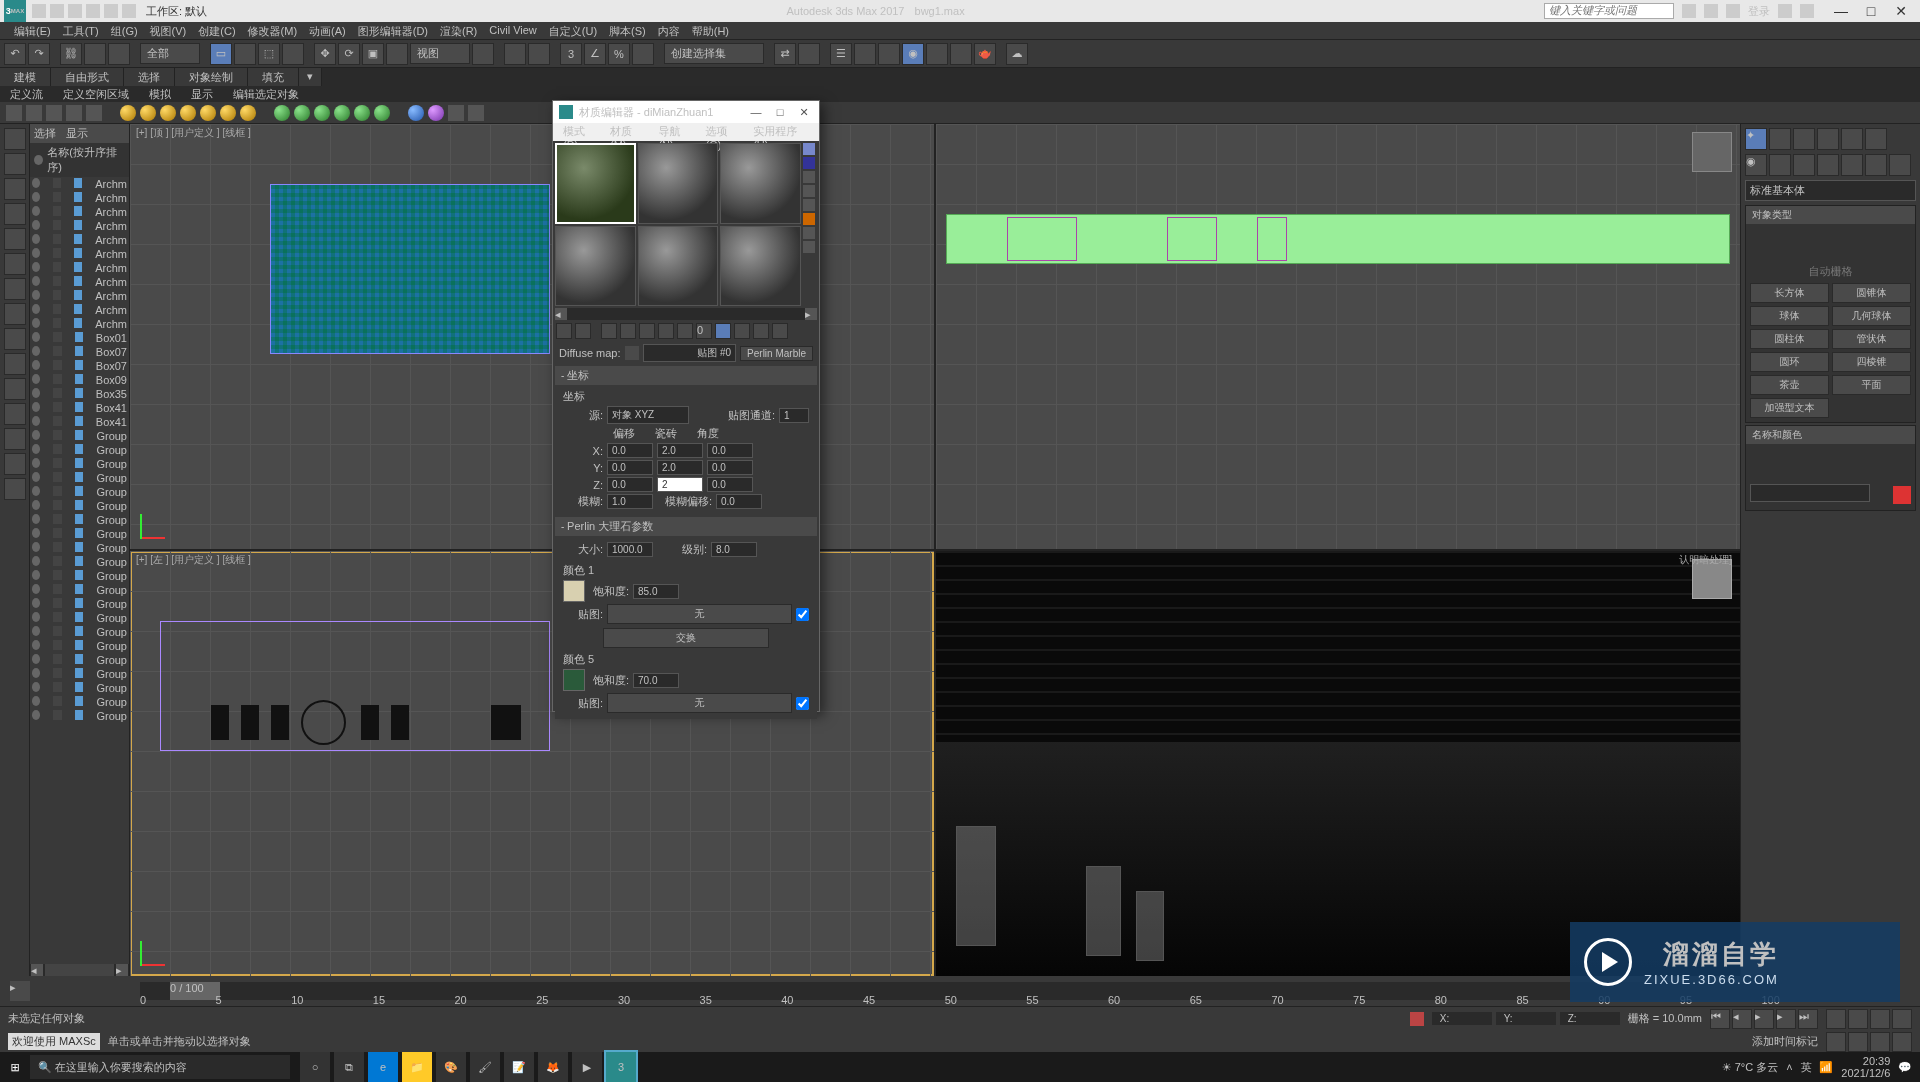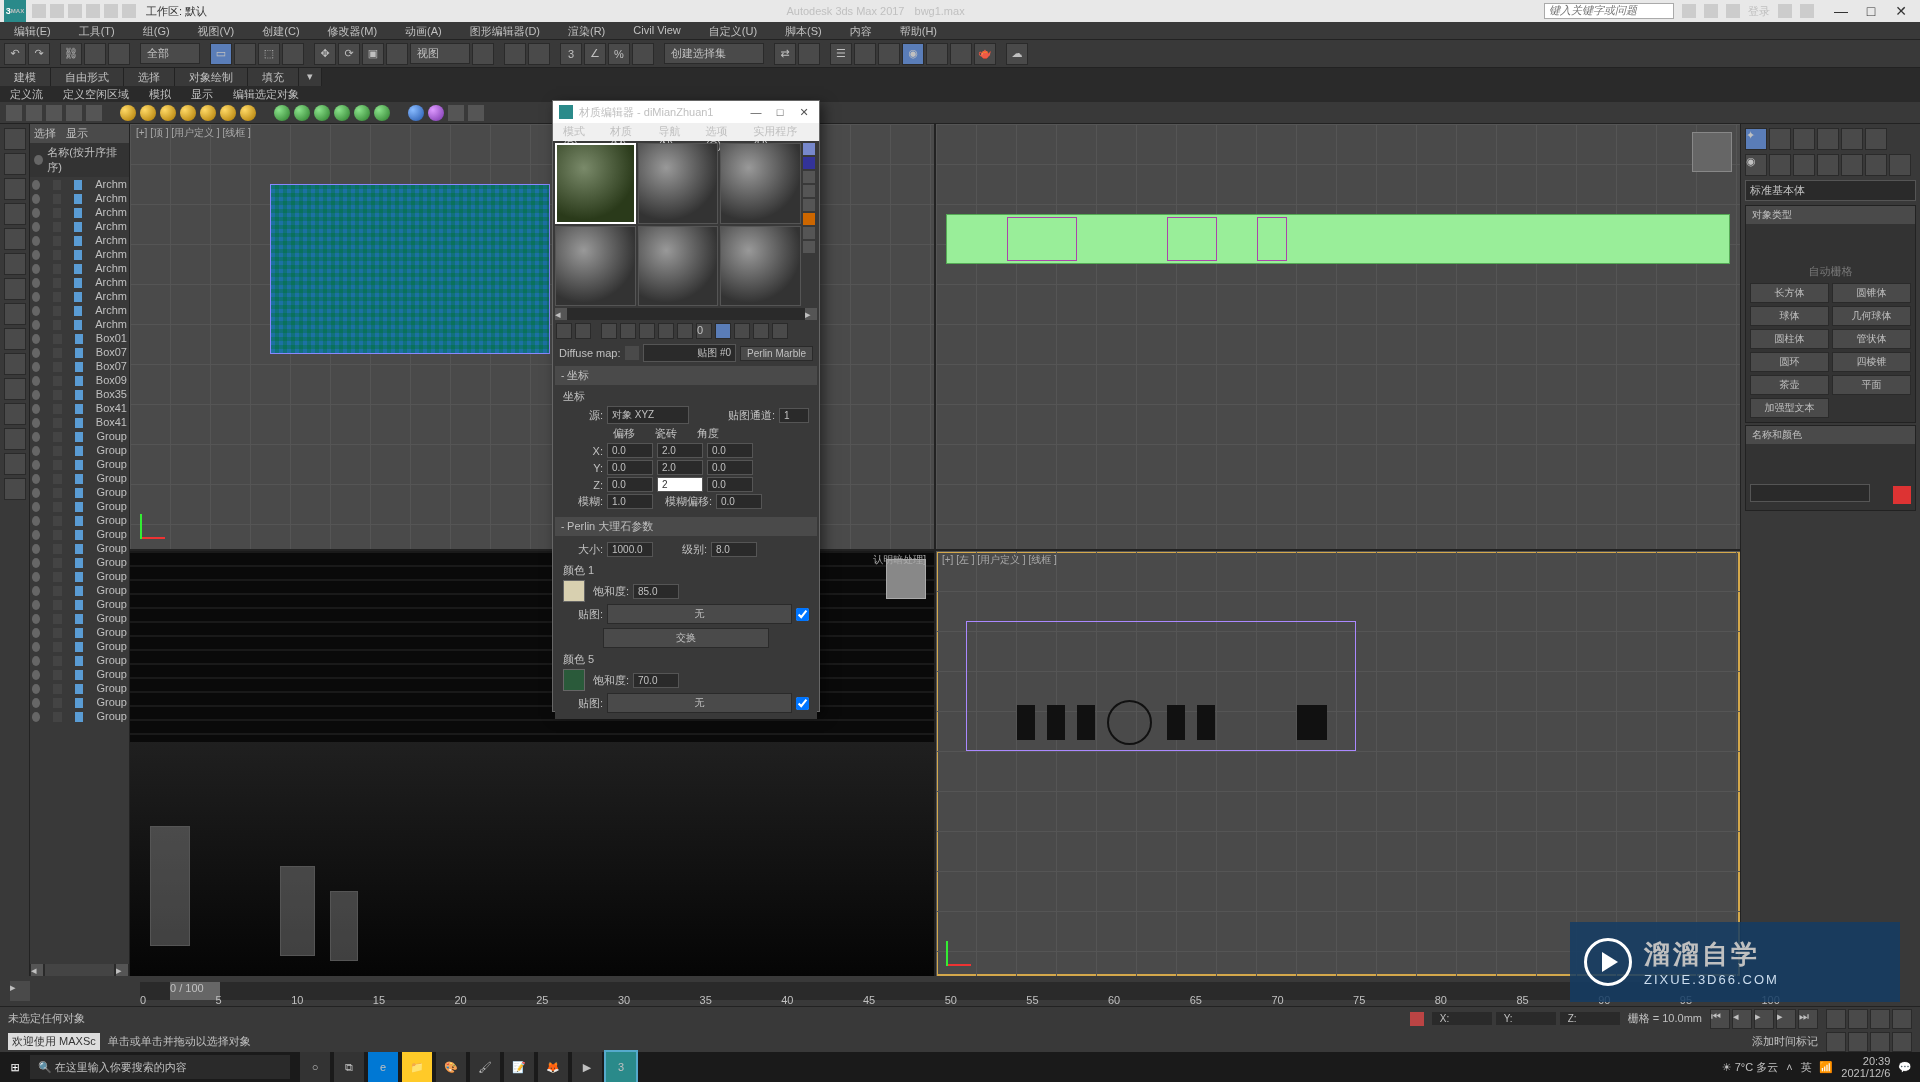--- a/index.html
+++ b/index.html
@@ -9,21 +9,21 @@
 .titlebar .qat{display:flex;gap:4px;margin-left:6px;}
 .titlebar .qat span{width:14px;height:14px;background:#ccc;display:inline-block;}
 .titlebar .ws{margin-left:10px;color:#333;}
 .titlebar .title{flex:1;text-align:center;color:#333;font-size:12px;}
 .titlebar .search{width:130px;height:16px;background:#fff;border:1px solid #aaa;}
 .titlebar input{background:transparent;border:none;width:100%;font-style:italic;color:#999;padding:0 4px;}
 .titlebar .right{display:flex;gap:8px;align-items:center;margin-left:8px;}
 .titlebar .right span{width:14px;height:14px;background:#ccc;display:inline-block;}
 .titlebar .winbtns{display:flex;margin-left:12px;}
 .titlebar .winbtns div{width:30px;height:20px;display:flex;align-items:center;justify-content:center;color:#333;font-size:14px;}
-.menubar{height:18px;background:#393939;border-bottom:1px solid #222;display:flex;padding:0 8px;gap:16px;}
+.menubar{height:18px;background:#393939;border-bottom:1px solid #222;display:flex;padding:0 8px;gap:0;}
 .menubar span{padding:2px 6px;cursor:pointer;}
 .toolbar{height:28px;background:#393939;border-bottom:1px solid #222;display:flex;align-items:center;padding:0 4px;gap:2px;}
 .toolbar .btn{width:22px;height:22px;background:#4a4a4a;border:1px solid #2a2a2a;display:flex;align-items:center;justify-content:center;}
 .toolbar .btn.active{background:#5a7db8;}
 .toolbar .sep{width:6px;}
 .toolbar .dd{background:#4a4a4a;border:1px solid #2a2a2a;padding:2px 6px;min-width:60px;position:relative;}
 .tabsrow{height:18px;background:#2a2a2a;display:flex;}
 .tabsrow span{padding:2px 14px;background:#393939;border-right:1px solid #222;}
 .subtabs{height:16px;background:#2a2a2a;display:flex;font-size:10px;}
 .subtabs span{padding:1px 10px;}
@@ -33,21 +33,21 @@
 .icontray span.b{background:radial-gradient(circle at 30% 30%,#88bbff,#2255aa);}
 .icontray span.p{background:radial-gradient(circle at 30% 30%,#dd99ff,#7733aa);}
 .icontray span.flat{border-radius:0;background:#555;}
 .main{display:flex;height:calc(1082px - 22px - 18px - 28px - 18px - 16px - 22px - 30px - 46px - 30px);}
 .leftbar{width:30px;background:#393939;border-right:1px solid #222;display:flex;flex-direction:column;align-items:center;padding-top:4px;gap:3px;}
 .leftbar div{width:22px;height:22px;background:#4a4a4a;border:1px solid #2a2a2a;}
 .scenepanel{width:100px;background:#393939;border-right:1px solid #222;display:flex;flex-direction:column;}
 .scenepanel .hdr{background:#4a4a4a;padding:2px 4px;display:flex;gap:10px;}
 .scenepanel .srt{padding:2px 4px;background:#333;display:flex;align-items:center;gap:4px;}
 .scenepanel .list{flex:1;overflow:hidden;}
-.scenepanel .item{display:flex;align-items:flex-end;padding:1px 2px;gap:13px;font-size:10px;}
+.scenepanel .item{display:flex;align-items:flex-start;padding:1px 2px;gap:13px;font-size:10px;}
 .scenepanel .item .eye{width:10px;height:10px;background:#666;border-radius:50%;}
 .scenepanel .item .frz{width:10px;height:10px;background:#444;}
 .scenepanel .item .ico{width:10px;height:10px;background:#5a9cd4;}
 .scenepanel .sb{height:12px;background:#2a2a2a;display:flex;}
 .scenepanel .sb div{width:12px;height:12px;background:#555;margin:0 1px;}
 .viewports{flex:1;display:grid;grid-template-columns:1fr 1fr;grid-template-rows:1fr 1fr;gap:2px;background:#222;position:relative;}
 .vp{background:#4a4a4a;position:relative;overflow:hidden;}
 .vp .label{position:absolute;top:2px;left:6px;font-size:10px;color:#aaa;z-index:2;}
 .vp.active{outline:2px solid #d4a84b;outline-offset:-2px;}
 .vp .grid{position:absolute;inset:0;background-image:linear-gradient(#555 1px,transparent 1px),linear-gradient(90deg,#555 1px,transparent 1px);background-size:40px 40px;}
@@ -109,21 +109,21 @@
 .dlg .prow label{min-width:40px;text-align:right;}
 .dlg .spin{background:#2a2a2a;border:1px solid #555;padding:1px 4px;width:46px;font-size:10px;position:relative;}
 .dlg .spin.hl{background:#fff;color:#333;}
 .dlg .hdr3{display:flex;gap:20px;padding-left:50px;font-size:10px;}
 .dlg .sw{width:22px;height:22px;border:1px solid #666;}
 .dlg .longbtn{background:#4a4a4a;border:1px solid #2a2a2a;padding:2px;text-align:center;font-size:10px;}
 
 .wm{position:absolute;right:20px;bottom:80px;width:330px;height:80px;background:rgba(20,60,100,0.85);display:flex;align-items:center;padding:0 14px;gap:12px;z-index:50;}
 .wm .play{width:48px;height:48px;border:3px solid #fff;border-radius:50%;display:flex;align-items:center;justify-content:center;}
 .wm .play::after{content:"";border-left:16px solid #fff;border-top:10px solid transparent;border-bottom:10px solid transparent;margin-left:4px;}
-.wm .txt{color:#fff;}
+.wm .txt{color:#fff;text-align:right;}
 .wm .txt .t1{font-size:26px;font-weight:bold;letter-spacing:3px;}
 .wm .txt .t2{font-size:13px;letter-spacing:2px;color:#cde;}
 
 .vp1content{position:absolute;left:140px;top:60px;width:280px;height:170px;background:repeating-linear-gradient(0deg,#5ac 0 4px,#3a9 4px 8px),repeating-linear-gradient(90deg,#5ac 0 4px,#3a9 4px 8px);background-blend-mode:multiply;border:1px solid #88f;}
 .vp2content{position:absolute;left:10px;top:90px;right:10px;height:50px;background:#9e9;border:1px solid #5a5;}
 .vp2content .box{position:absolute;border:1px solid #a4a;}
 .vp3content{position:absolute;left:30px;top:70px;width:390px;height:130px;border:1px solid #a8f;}
 .vp3content .fig{position:absolute;bottom:10px;width:18px;height:35px;background:#111;}
 .vp4content{position:absolute;inset:0;background:#0a0a0a;}
 .vp4content .floor{position:absolute;bottom:0;left:0;right:0;height:60%;background:linear-gradient(#222,#050505);}
@@ -547,44 +547,44 @@
     </div>
     <div class="vp">
       <div class="grid"></div>
       <div class="vp2content">
         <div class="box" style="left:60px;top:2px;width:70px;height:44px"></div>
         <div class="box" style="left:220px;top:2px;width:50px;height:44px"></div>
         <div class="box" style="left:310px;top:2px;width:30px;height:44px"></div>
       </div>
       <div style="position:absolute;right:8px;top:8px;width:40px;height:40px;background:#666;border:1px solid #888"></div>
     </div>
-    <div class="vp">
-      <div class="vp4content">
-        <div class="floor"></div>
-        <div class="stat" style="left:20px;bottom:30px;width:40px;height:120px"></div>
-        <div class="stat" style="left:150px;bottom:20px;width:35px;height:90px"></div>
-        <div class="stat" style="left:200px;bottom:15px;width:28px;height:70px"></div>
-        <div style="position:absolute;top:0;left:0;right:0;height:45%;background:repeating-linear-gradient(#1a1a1a 0 2px,#0a0a0a 2px 14px)"></div>
-      </div>
-      <div class="label" style="left:auto;right:8px">认明暗处理]</div>
-      <div style="position:absolute;right:8px;top:8px;width:40px;height:40px;background:#888;border:1px solid #aaa"></div>
-    </div>
     <div class="vp active">
       <div class="grid"></div>
       <div class="label">[+] [左 ] [用户定义 ] [线框 ]</div>
       <div class="vp3content">
         <div class="fig" style="left:50px"></div>
         <div class="fig" style="left:80px"></div>
         <div class="fig" style="left:110px"></div>
         <div style="position:absolute;left:140px;bottom:5px;width:45px;height:45px;border:2px solid #111;border-radius:50%"></div>
         <div class="fig" style="left:200px"></div>
         <div class="fig" style="left:230px"></div>
         <div class="fig" style="left:330px;width:30px"></div>
       </div>
       <div class="axis"></div>
+    </div>
+    <div class="vp">
+      <div class="vp4content">
+        <div class="floor"></div>
+        <div class="stat" style="left:20px;bottom:30px;width:40px;height:120px"></div>
+        <div class="stat" style="left:150px;bottom:20px;width:35px;height:90px"></div>
+        <div class="stat" style="left:200px;bottom:15px;width:28px;height:70px"></div>
+        <div style="position:absolute;top:0;left:0;right:0;height:45%;background:repeating-linear-gradient(#1a1a1a 0 2px,#0a0a0a 2px 14px)"></div>
+      </div>
+      <div class="label" style="left:auto;right:8px">认明暗处理]</div>
+      <div style="position:absolute;right:8px;top:8px;width:40px;height:40px;background:#888;border:1px solid #aaa"></div>
     </div>
   </div>
 
   <div class="rightpanel">
     <div class="body">
       <div class="tabrow">
         <div style="background:#5a7db8">✦</div>
         <div></div>
         <div></div>
         <div></div>

